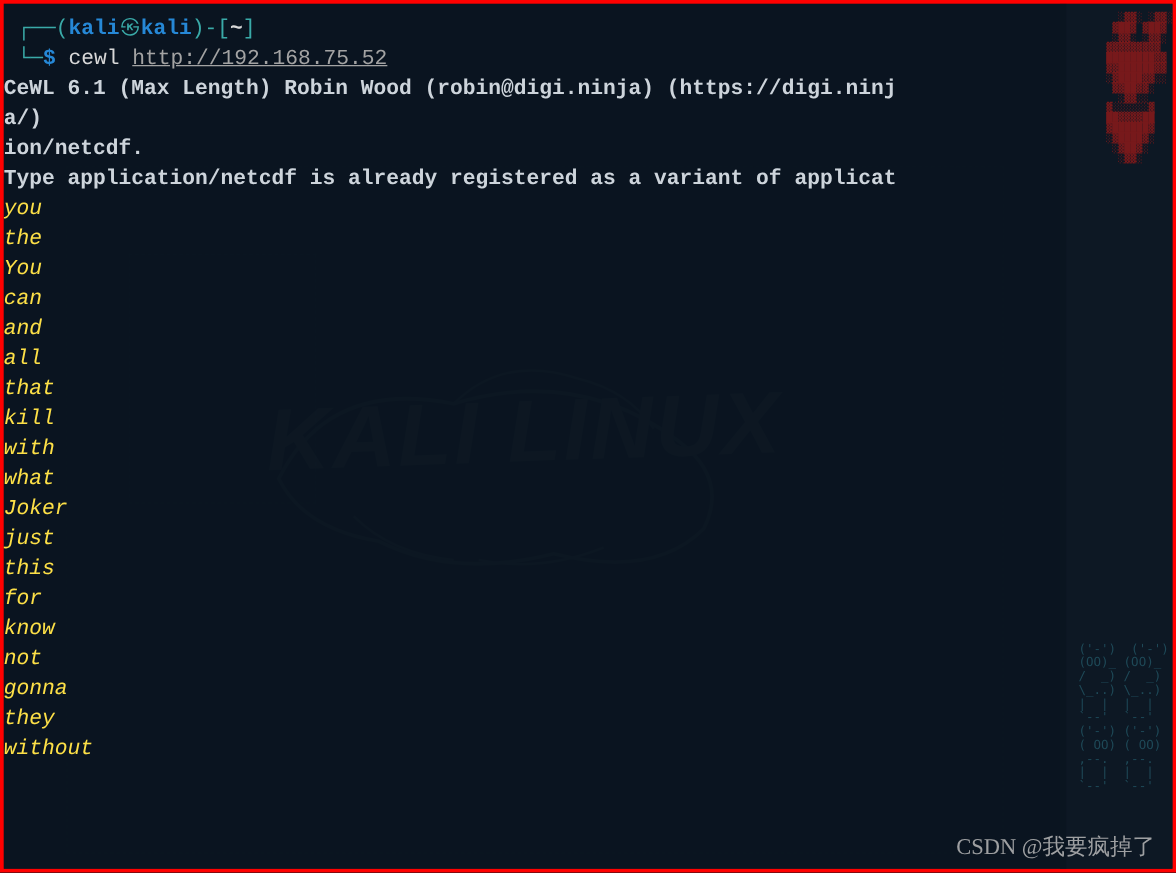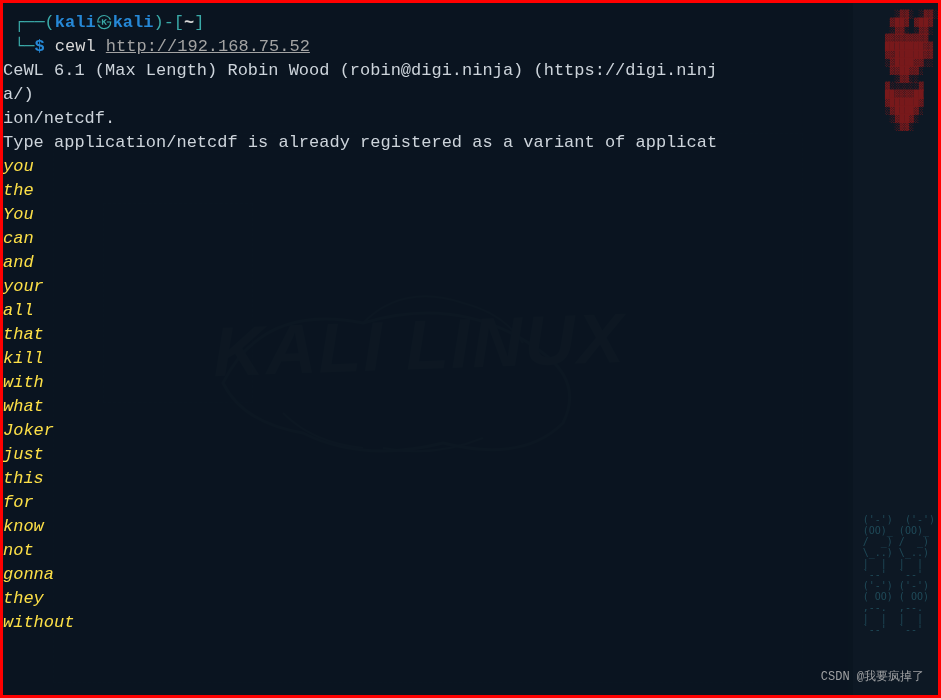--- a/index.html
+++ b/index.html
@@ -142,33 +142,34 @@
       color: #d8d8d8;
     }
     .prompt-arg {
       color: #a3a3a3;
       text-decoration: underline;
     }
     .output-line {
       color: #cdd4db;
       white-space: pre;
       padding-left: 0;
+      font-weight: bold;
     }
     .word-line {
       color: #fde047;
       padding-left: 0;
       font-style: italic;
     }
     .watermark {
       position: absolute;
       bottom: 6px;
       right: 14px;
       color: #b8b8b8;
-      font-size: 12px;
-      font-family: Liberation Mono, monospace;
+      font-size: 18px;
+      font-family: Liberation Serif, serif;
       z-index: 50;
       opacity: 0.85;
     }
     .skull-icon {
       display: inline-block;
       vertical-align: middle;
     }
   </style>
 </head>
 <body>
@@ -229,21 +230,20 @@
   <div class="output-line">CeWL 6.1 (Max Length) Robin Wood (robin@digi.ninja) (https://digi.ninj</div>
   <div class="output-line">a/)</div>
   <div class="output-line">ion/netcdf.</div>
   <div class="output-line">Type application/netcdf is already registered as a variant of applicat</div>
   <div id="words-container">
       <div class="word-line">you</div>
       <div class="word-line">the</div>
       <div class="word-line">You</div>
       <div class="word-line">can</div>
       <div class="word-line">and</div>
-      <div class="word-line">your</div>
       <div class="word-line">all</div>
       <div class="word-line">that</div>
       <div class="word-line">kill</div>
       <div class="word-line">with</div>
       <div class="word-line">what</div>
       <div class="word-line">Joker</div>
       <div class="word-line">just</div>
       <div class="word-line">this</div>
       <div class="word-line">for</div>
       <div class="word-line">know</div>

